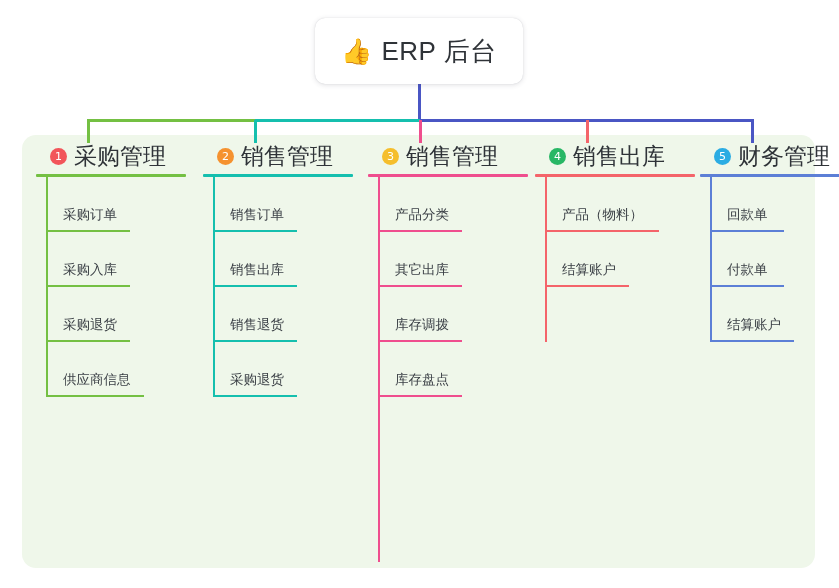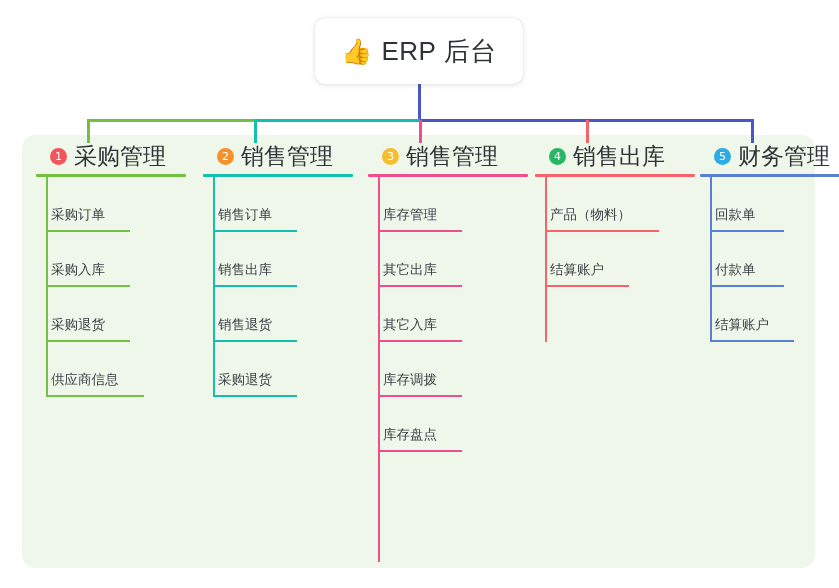--- a/index.html
+++ b/index.html
@@ -123,21 +123,21 @@
     position: relative;
     height: 55px;
     padding-left: 22px;
     box-sizing: border-box;
   }
   .leaf-label {
     font-size: 13.5px;
     color: #3a3f45;
     white-space: nowrap;
     position: absolute;
-    left: 15px;
+    left: 27px;
     bottom: 8px;
   }
   .leaf-underline {
     position: absolute;
     left: 0px;
     bottom: 0;
     height: 2px;
   }
 </style>
 </head>
@@ -221,29 +221,25 @@
       </div>
       <div class="column" style="left: 368px; width: 160px;">
         <div class="col-head">
           <span class="badge" style="background: rgb(245, 190, 44);">3</span>
           <span class="col-title">销售管理</span>
         </div>
         <div class="col-underline" style="background: rgb(239, 78, 142); width: 160px;"></div>
         <div class="items">
           <div class="spine" style="background: rgb(239, 78, 142); height: 385px; left: 10px;"></div>
           <div class="leaf">
-            <span class="leaf-label">库存管理</span>
+            <span class="leaf-label">产品分类</span>
             <div class="leaf-underline" style="background: rgb(239, 78, 142); width: 84px; left: 10px;"></div>
           </div>
           <div class="leaf">
             <span class="leaf-label">其它出库</span>
-            <div class="leaf-underline" style="background: rgb(239, 78, 142); width: 84px; left: 10px;"></div>
-          </div>
-          <div class="leaf">
-            <span class="leaf-label">其它入库</span>
             <div class="leaf-underline" style="background: rgb(239, 78, 142); width: 84px; left: 10px;"></div>
           </div>
           <div class="leaf">
             <span class="leaf-label">库存调拨</span>
             <div class="leaf-underline" style="background: rgb(239, 78, 142); width: 84px; left: 10px;"></div>
           </div>
           <div class="leaf">
             <span class="leaf-label">库存盘点</span>
             <div class="leaf-underline" style="background: rgb(239, 78, 142); width: 84px; left: 10px;"></div>
           </div>

